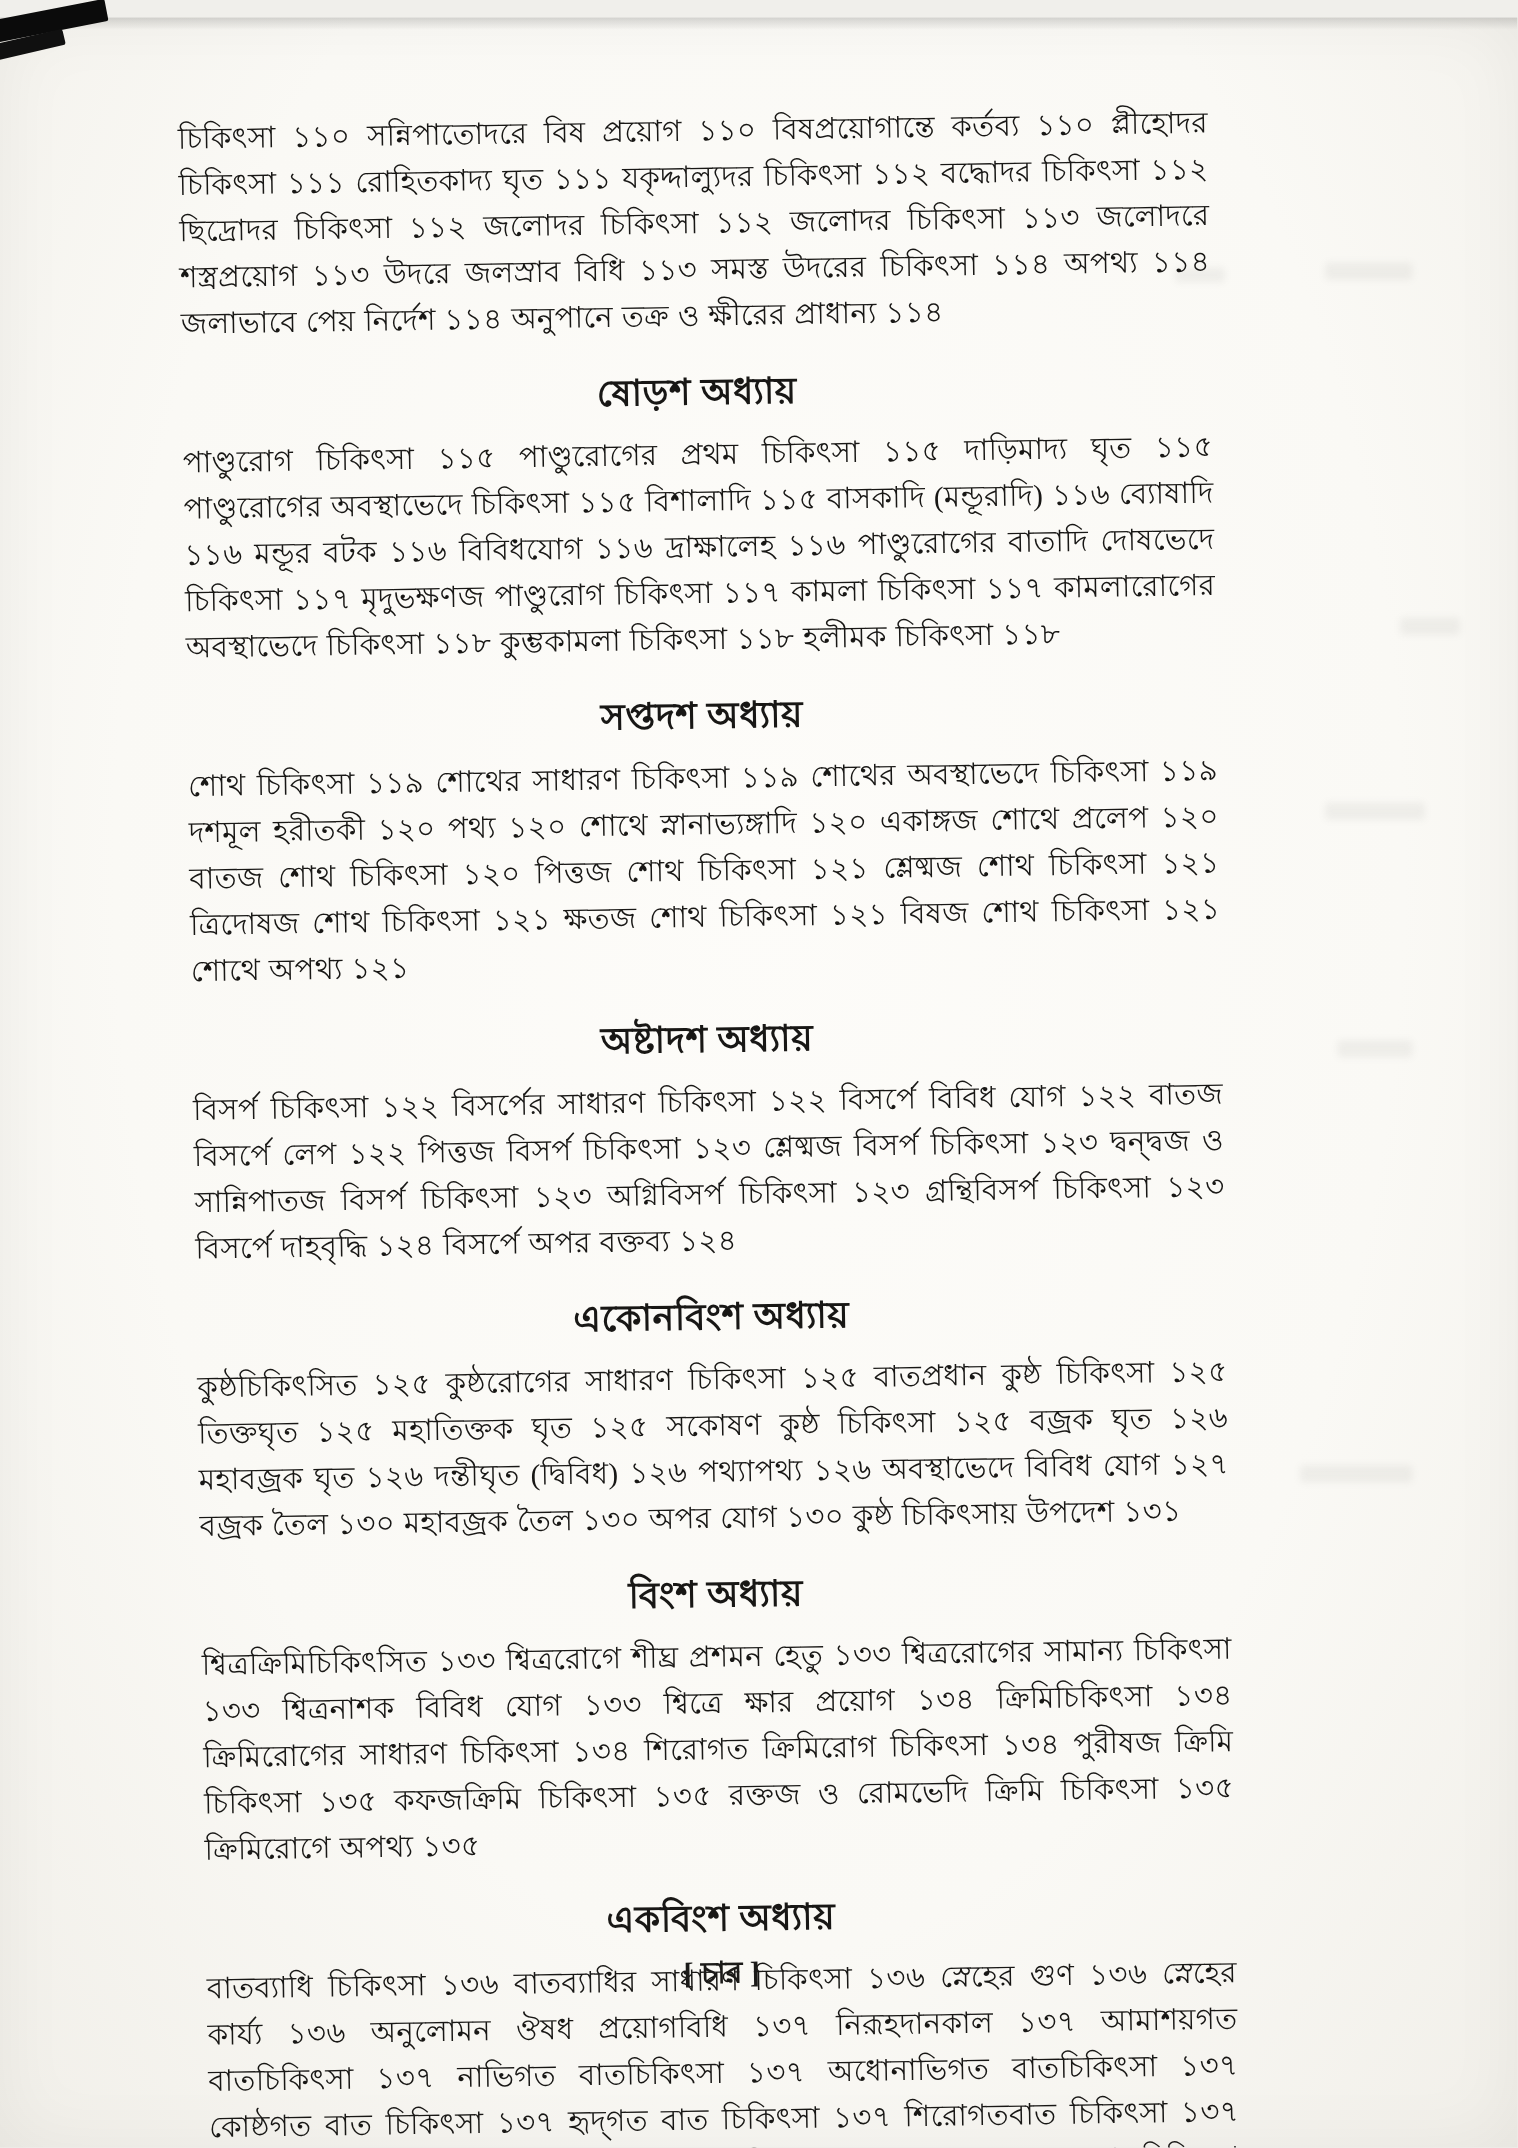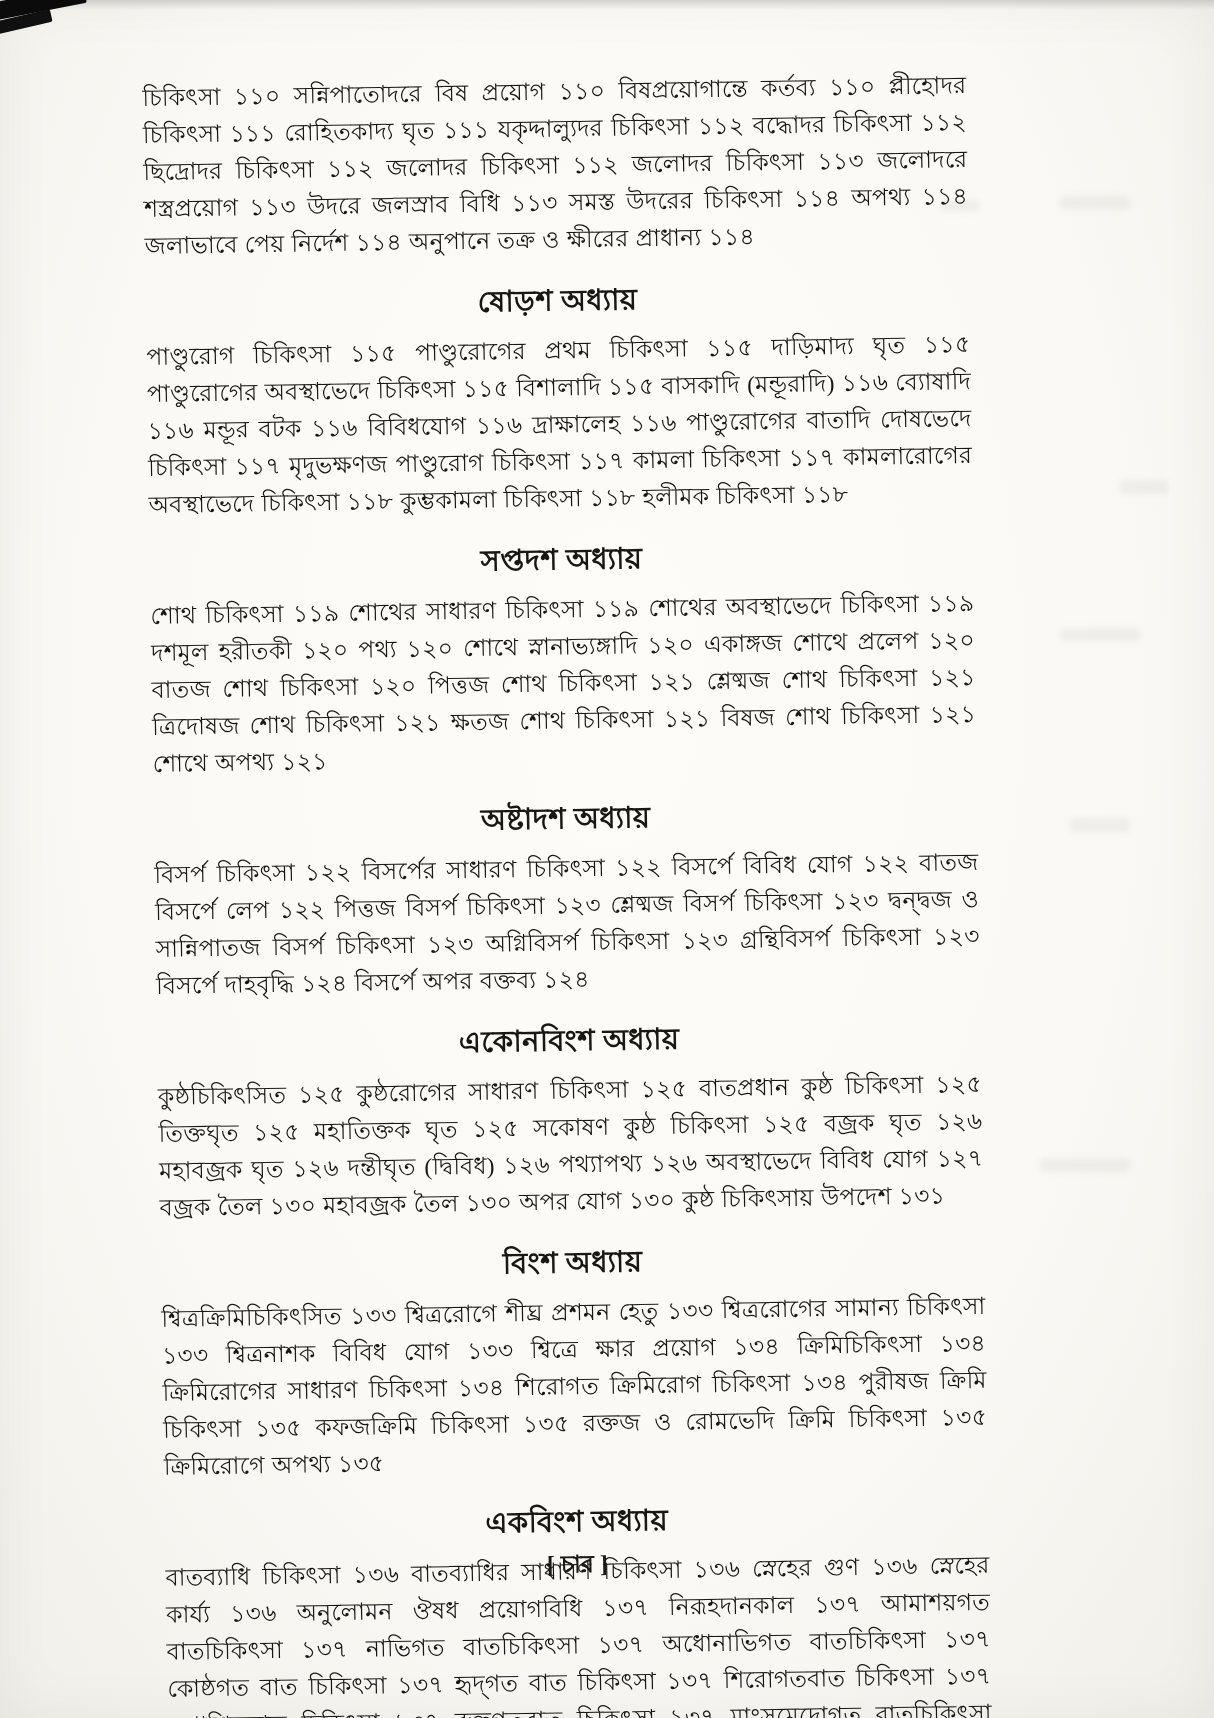--- a/index.html
+++ b/index.html
@@ -13,20 +13,21 @@
     overflow: hidden;
     background: #f0efeb;
     font-family: "Liberation Serif", "DejaVu Serif", serif;
   }
   .page {
     position: absolute;
     inset: 0;
     background:
       radial-gradient(ellipse at 50% 40%, #fdfcf9 0%, #faf9f5 60%, #f1efe9 100%);
     box-shadow: inset 0 0 60px rgba(0,0,0,0.05);
+    margin-top: 14px;
   }
   .top-edge-shadow {
     position: absolute;
     top: 0;
     left: 0;
     width: 100%;
     height: 10px;
     background: linear-gradient(to bottom, rgba(90,90,88,0.22), rgba(0,0,0,0));
   }
   

